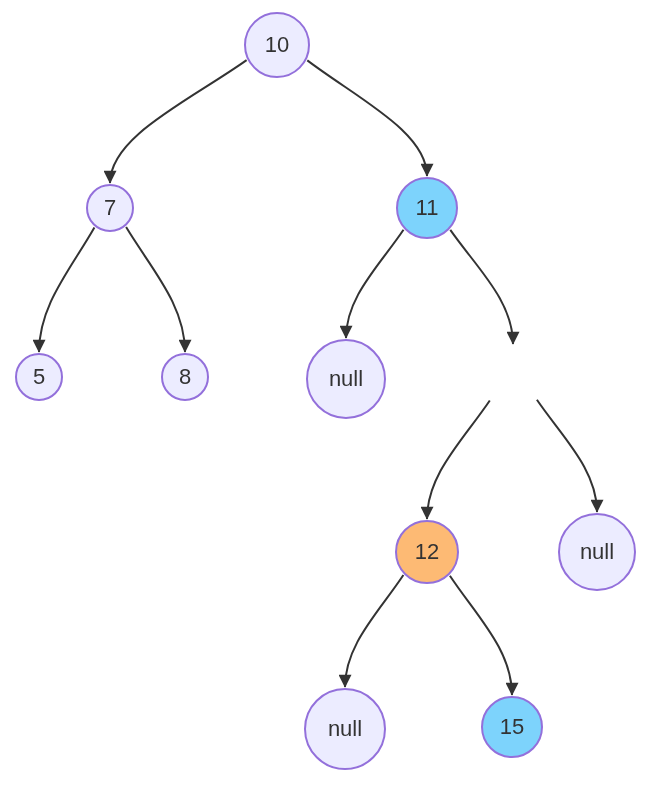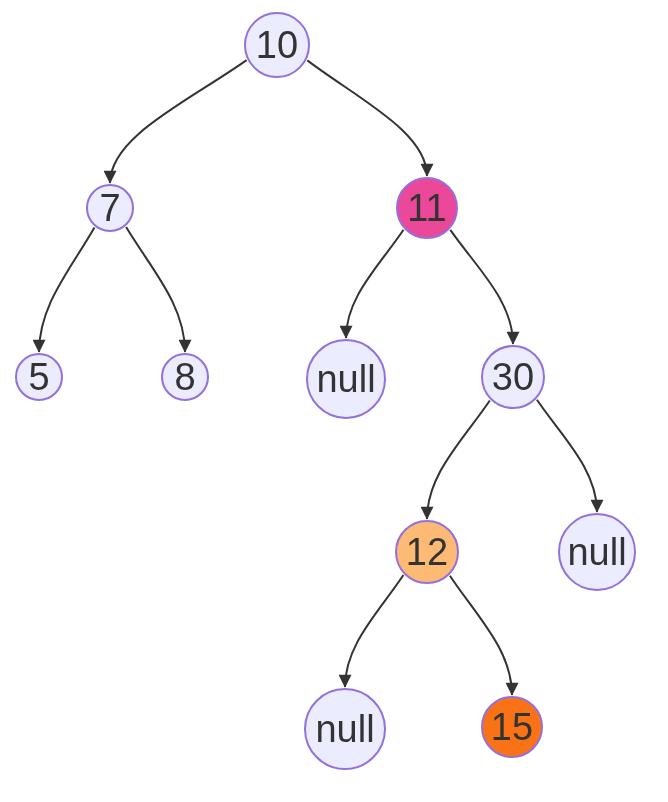--- a/index.html
+++ b/index.html
@@ -32,21 +32,21 @@
   }
   .node {
     position: absolute;
     border-radius: 50%;
     box-sizing: border-box;
     display: flex;
     align-items: center;
     justify-content: center;
   }
   .node span {
-    font-size: 38px;
+    font-size: 22px;
     line-height: 1;
     user-select: none;
     text-align: center;
   }
 </style>
 </head>
 <body>
 
 <div class="canvas">
   <svg class="edges" xmlns="http://www.w3.org/2000/svg" viewBox="0 0 668 802">
@@ -66,41 +66,38 @@
       <path d="M403.4,575.0 C378.9,612.0 345.0,644.5 345,687" fill="none" stroke="#333333" stroke-width="2" marker-end="url(#arrow)"></path>
       <path d="M449.9,575.7 C476.0,615.1 512.0,649.7 512,695" fill="none" stroke="#333333" stroke-width="2" marker-end="url(#arrow)"></path>
     </svg>
   <div class="nodes">
       <div class="node" style="left: 244px; top: 12px; width: 66px; height: 66px; background: rgb(236, 236, 255); border: 2px solid rgb(147, 112, 219);">
         <span style="color: rgb(51, 51, 51);">10</span>
       </div>
       <div class="node" style="left: 86px; top: 184px; width: 48px; height: 48px; background: rgb(236, 236, 255); border: 2px solid rgb(147, 112, 219);">
         <span style="color: rgb(51, 51, 51);">7</span>
       </div>
-      <div class="node" style="left: 396px; top: 177px; width: 62px; height: 62px; background: #ec4899; border: 2px solid rgb(147, 112, 219);">
+      <div class="node" style="left: 396px; top: 177px; width: 62px; height: 62px; background: #7dd3fc; border: 2px solid rgb(147, 112, 219);">
         <span style="color: rgb(51, 51, 51);">11</span>
       </div>
       <div class="node" style="left: 15px; top: 353px; width: 48px; height: 48px; background: rgb(236, 236, 255); border: 2px solid rgb(147, 112, 219);">
         <span style="color: rgb(51, 51, 51);">5</span>
       </div>
       <div class="node" style="left: 161px; top: 353px; width: 48px; height: 48px; background: rgb(236, 236, 255); border: 2px solid rgb(147, 112, 219);">
         <span style="color: rgb(51, 51, 51);">8</span>
       </div>
       <div class="node" style="left: 306px; top: 339px; width: 80px; height: 80px; background: rgb(236, 236, 255); border: 2px solid rgb(147, 112, 219);">
         <span style="color: rgb(51, 51, 51);">null</span>
       </div>
-      <div class="node" style="left: 481px; top: 345px; width: 64px; height: 64px; background: rgb(236, 236, 255); border: 2px solid rgb(147, 112, 219);">
-        <span style="color: rgb(51, 51, 51);">30</span>
-      </div>
       <div class="node" style="left: 395px; top: 520px; width: 64px; height: 64px; background: #fdba74; border: 2px solid rgb(147, 112, 219);">
         <span style="color: rgb(51, 51, 51);">12</span>
       </div>
       <div class="node" style="left: 558px; top: 513px; width: 78px; height: 78px; background: rgb(236, 236, 255); border: 2px solid rgb(147, 112, 219);">
         <span style="color: rgb(51, 51, 51);">null</span>
       </div>
       <div class="node" style="left: 304px; top: 688px; width: 82px; height: 82px; background: rgb(236, 236, 255); border: 2px solid rgb(147, 112, 219);">
         <span style="color: rgb(51, 51, 51);">null</span>
       </div>
-      <div class="node" style="left: 481px; top: 696px; width: 62px; height: 62px; background: #f97316; border: 2px solid rgb(147, 112, 219);">
+      <div class="node" style="left: 481px; top: 696px; width: 62px; height: 62px; background: #7dd3fc; border: 2px solid rgb(147, 112, 219);">
         <span style="color: rgb(51, 51, 51);">15</span>
       </div>
     </div>
 </div>
 
 </body></html>

